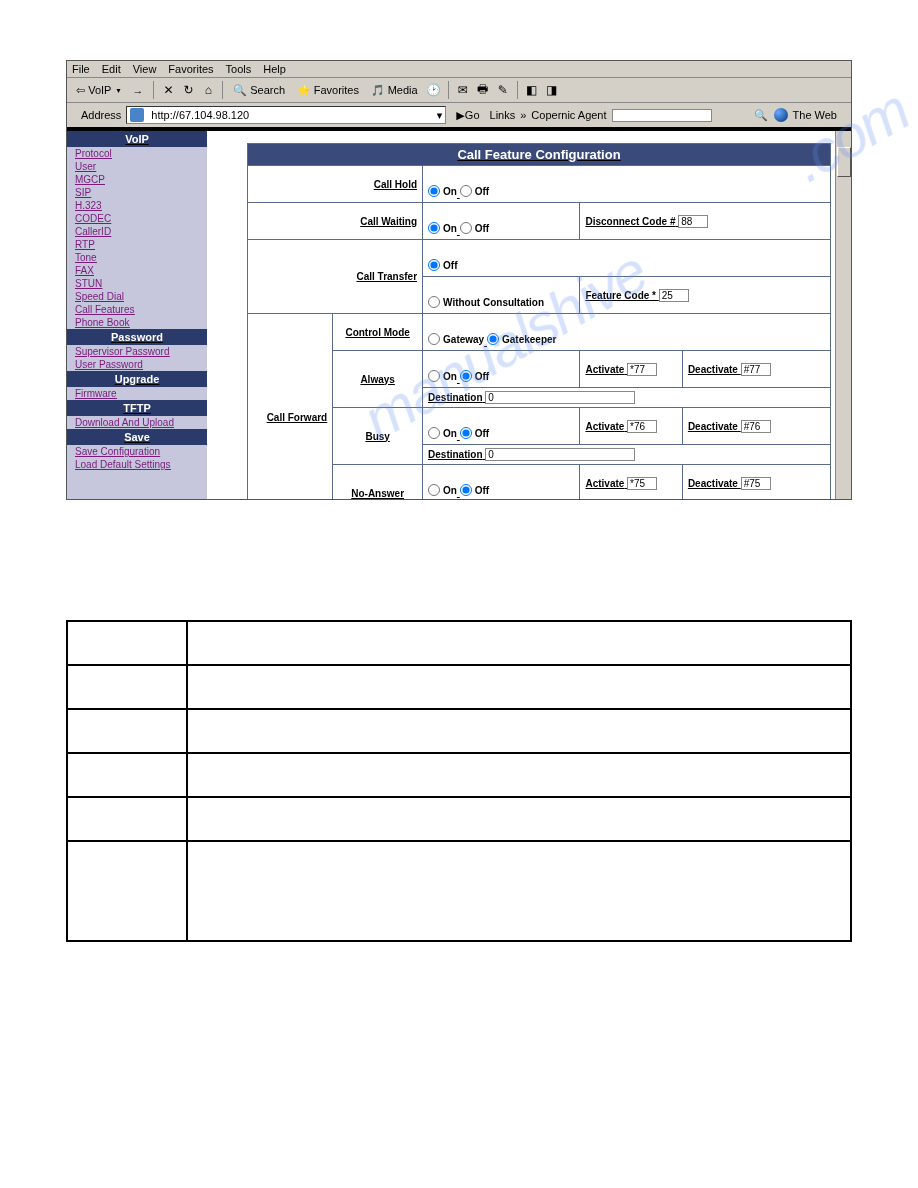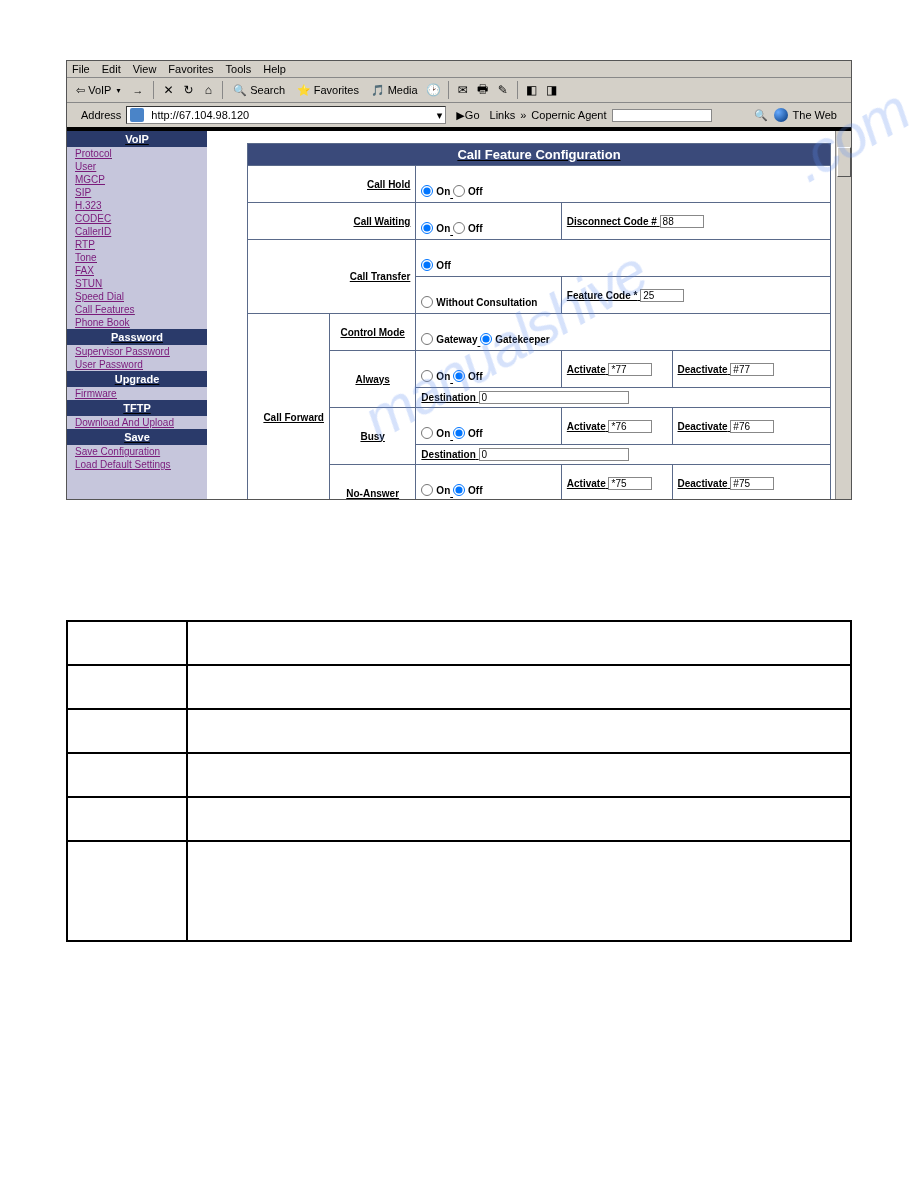--- a/index.html
+++ b/index.html
@@ -29,21 +29,21 @@
 .sidebar-link { display: block; color: #7a1a7a; text-decoration: underline; padding: 1px 8px; cursor: pointer; font-size: 10px; }
 .main-panel { flex: 1; padding: 12px 20px 12px 40px; overflow: auto; }
 .config-table { width: 100%; border-collapse: collapse; font-size: 10px; }
 .config-table td { border: 1px solid #5a6a8a; padding: 3px 5px; vertical-align: middle; }
 .config-header { background: #3a4a7a; color: #fff; text-align: center; font-weight: bold; padding: 5px; font-size: 13px; }
 .label-cell { text-align: right; font-weight: bold; background: #fff; white-space: nowrap; }
 .value-cell { background: #fff; }
 .radio-group { display: inline-flex; align-items: center; gap: 3px; margin-top: 16px; }
 input[type="radio"] { width: 12px; height: 12px; }
 input[type="text"] { border: 1px solid #888; font-size: 10px; padding: 0 2px; background: #fff; }
-.small-input { width: 44px; }
+.small-input { width: 30px; }
 .med-input { width: 150px; }
 .ok-btn { padding: 2px 16px; background: #d4d0c8; border: 2px outset #fff; cursor: pointer; font-size: 11px; font-weight: bold; }
 .status-bar { background: #d4d0c8; border-top: 1px solid #888; padding: 3px 8px; display: flex; justify-content: space-between; align-items: center; font-size: 11px; }
 .status-right { display: flex; align-items: center; gap: 6px; }
 .status-seg { border: 1px inset #aaa; padding: 1px 8px; min-width: 20px; height: 16px; }
 .progress-box { width: 60px; height: 14px; border: 1px inset #aaa; background: #fff; display: inline-block; }
 .progress-fill { width: 10px; height: 100%; background: #2a3a8a; }
 .globe-icon { width: 14px; height: 14px; border-radius: 50%; background: radial-gradient(circle at 30% 30%, #6af, #037); display: inline-block; vertical-align: middle; }
 .watermark { position: absolute; font-size: 60px; color: rgba(90,140,240,0.25); font-weight: 300; transform: rotate(-30deg); pointer-events: none; font-style: italic; z-index: 100; letter-spacing: -2px; }
 .bottom-table { width: 786px; margin: 120px auto 0; border-collapse: collapse; }

